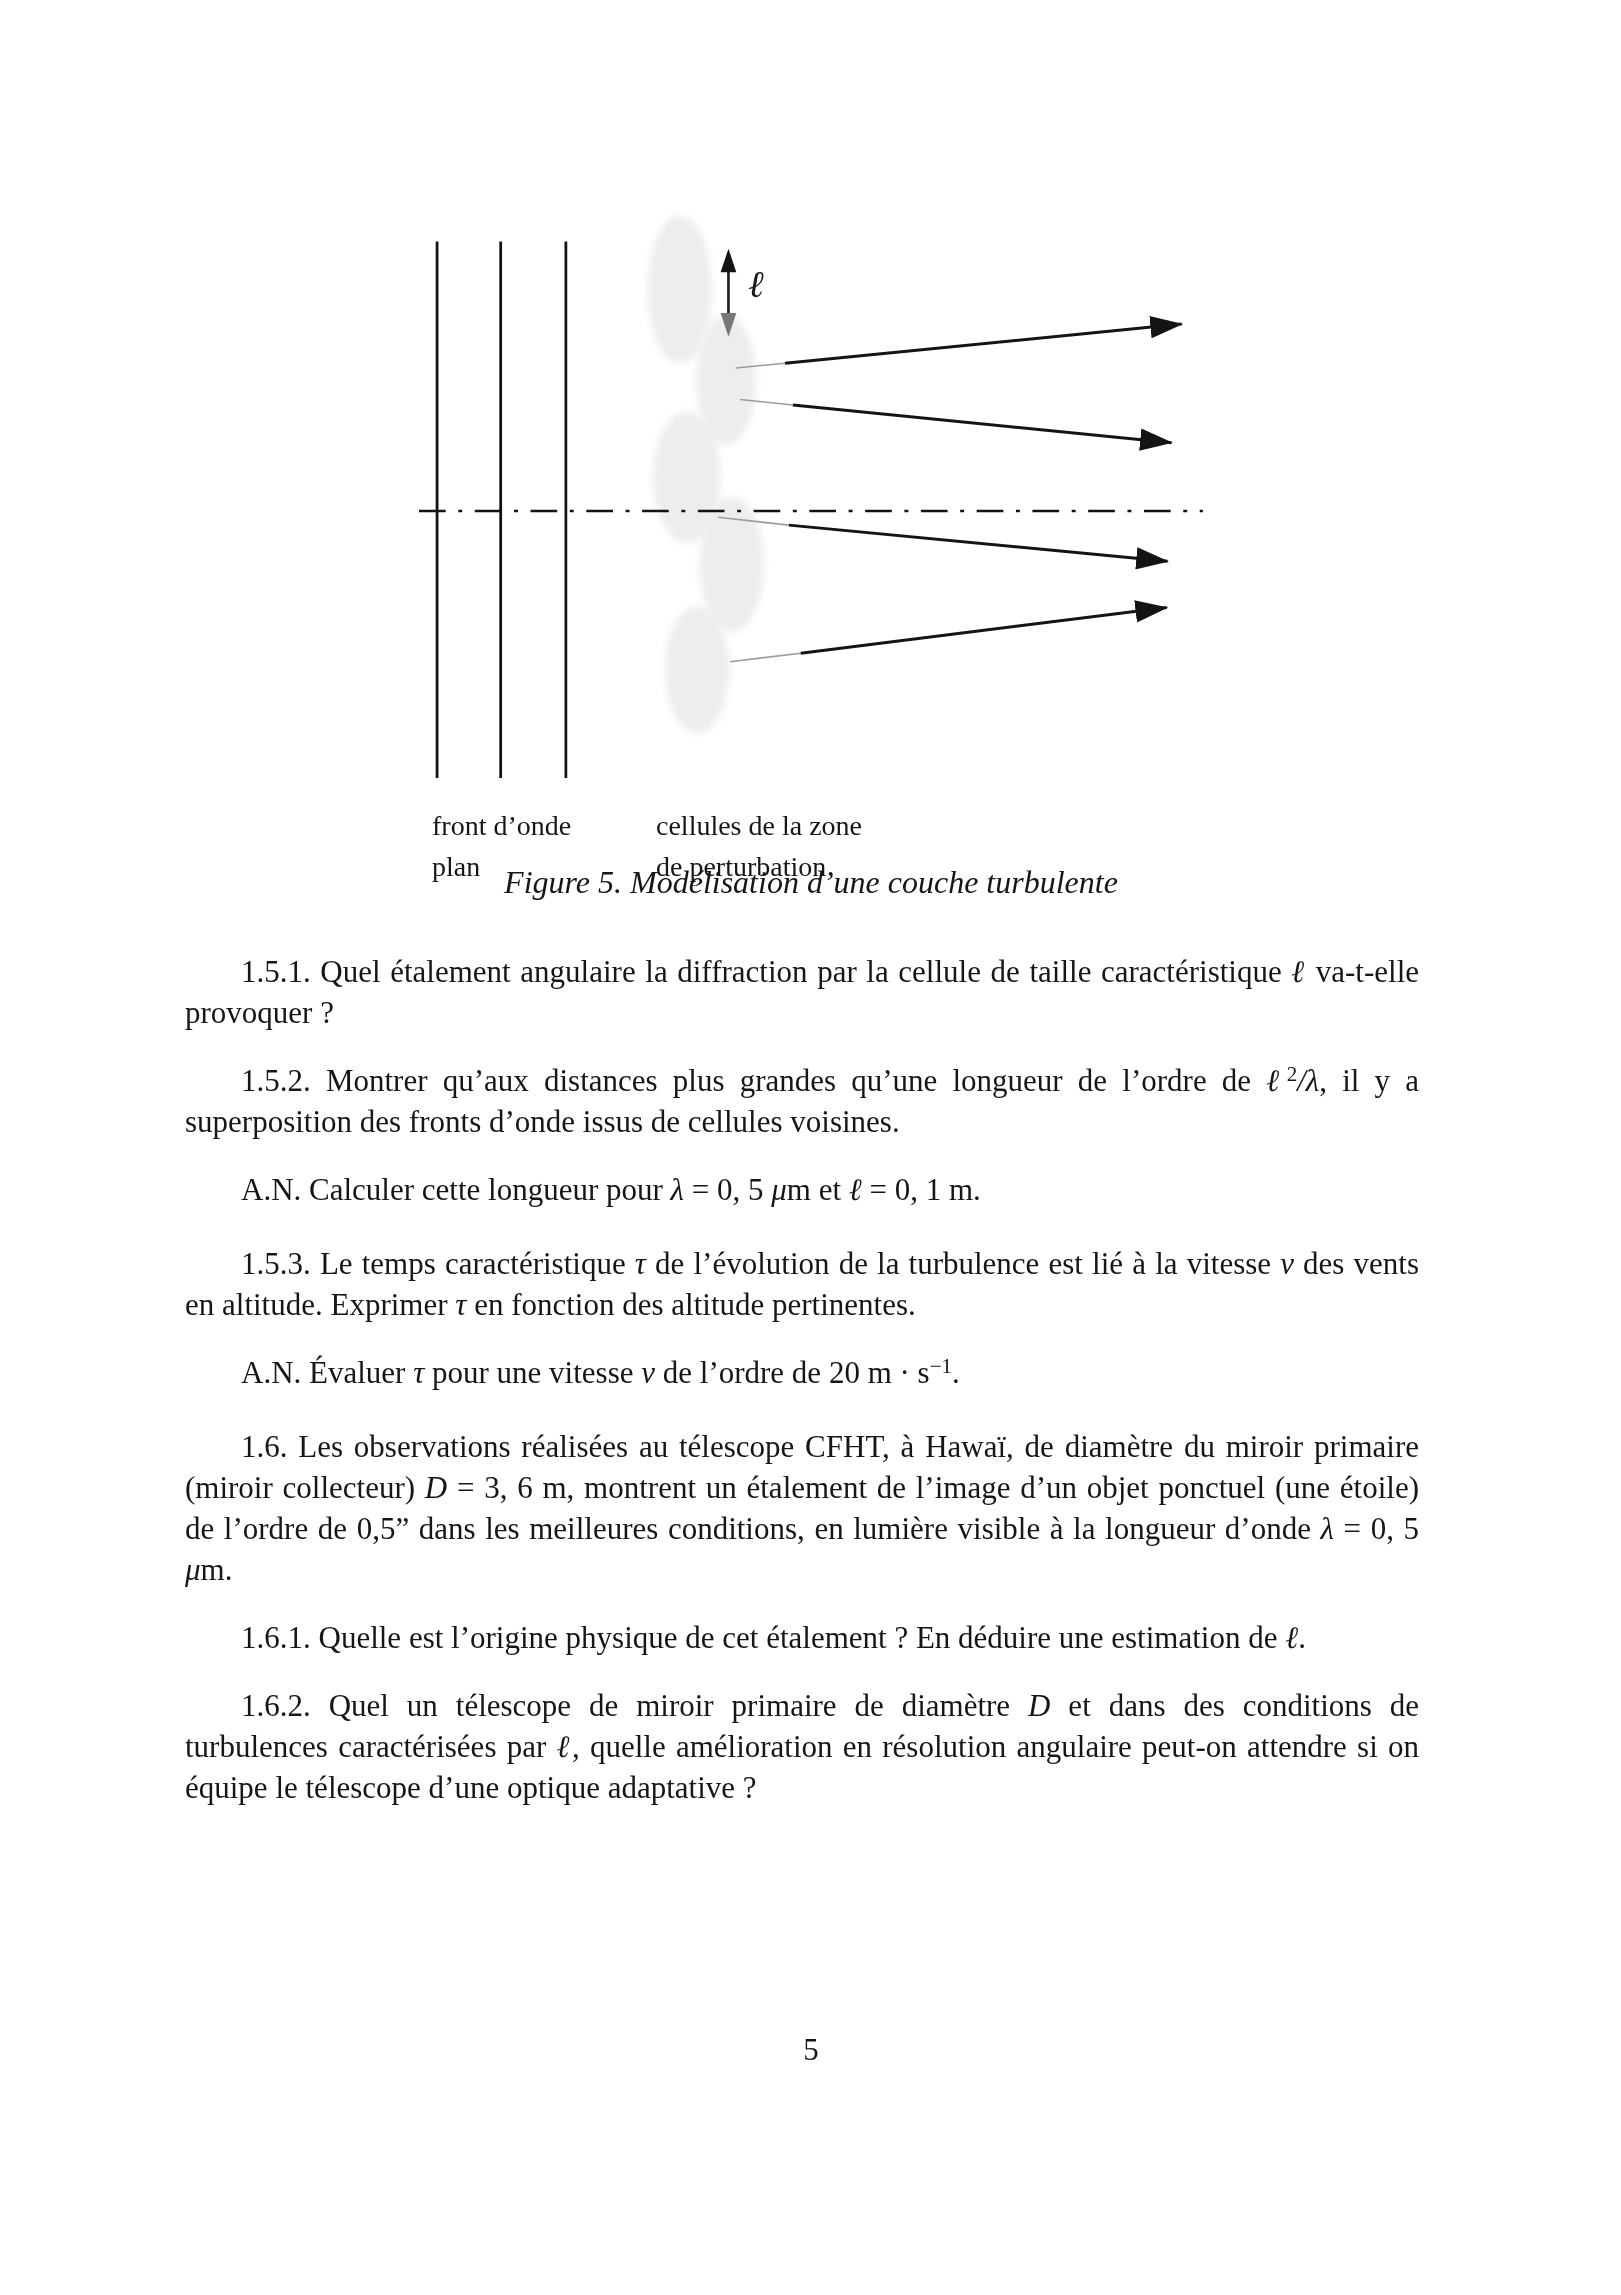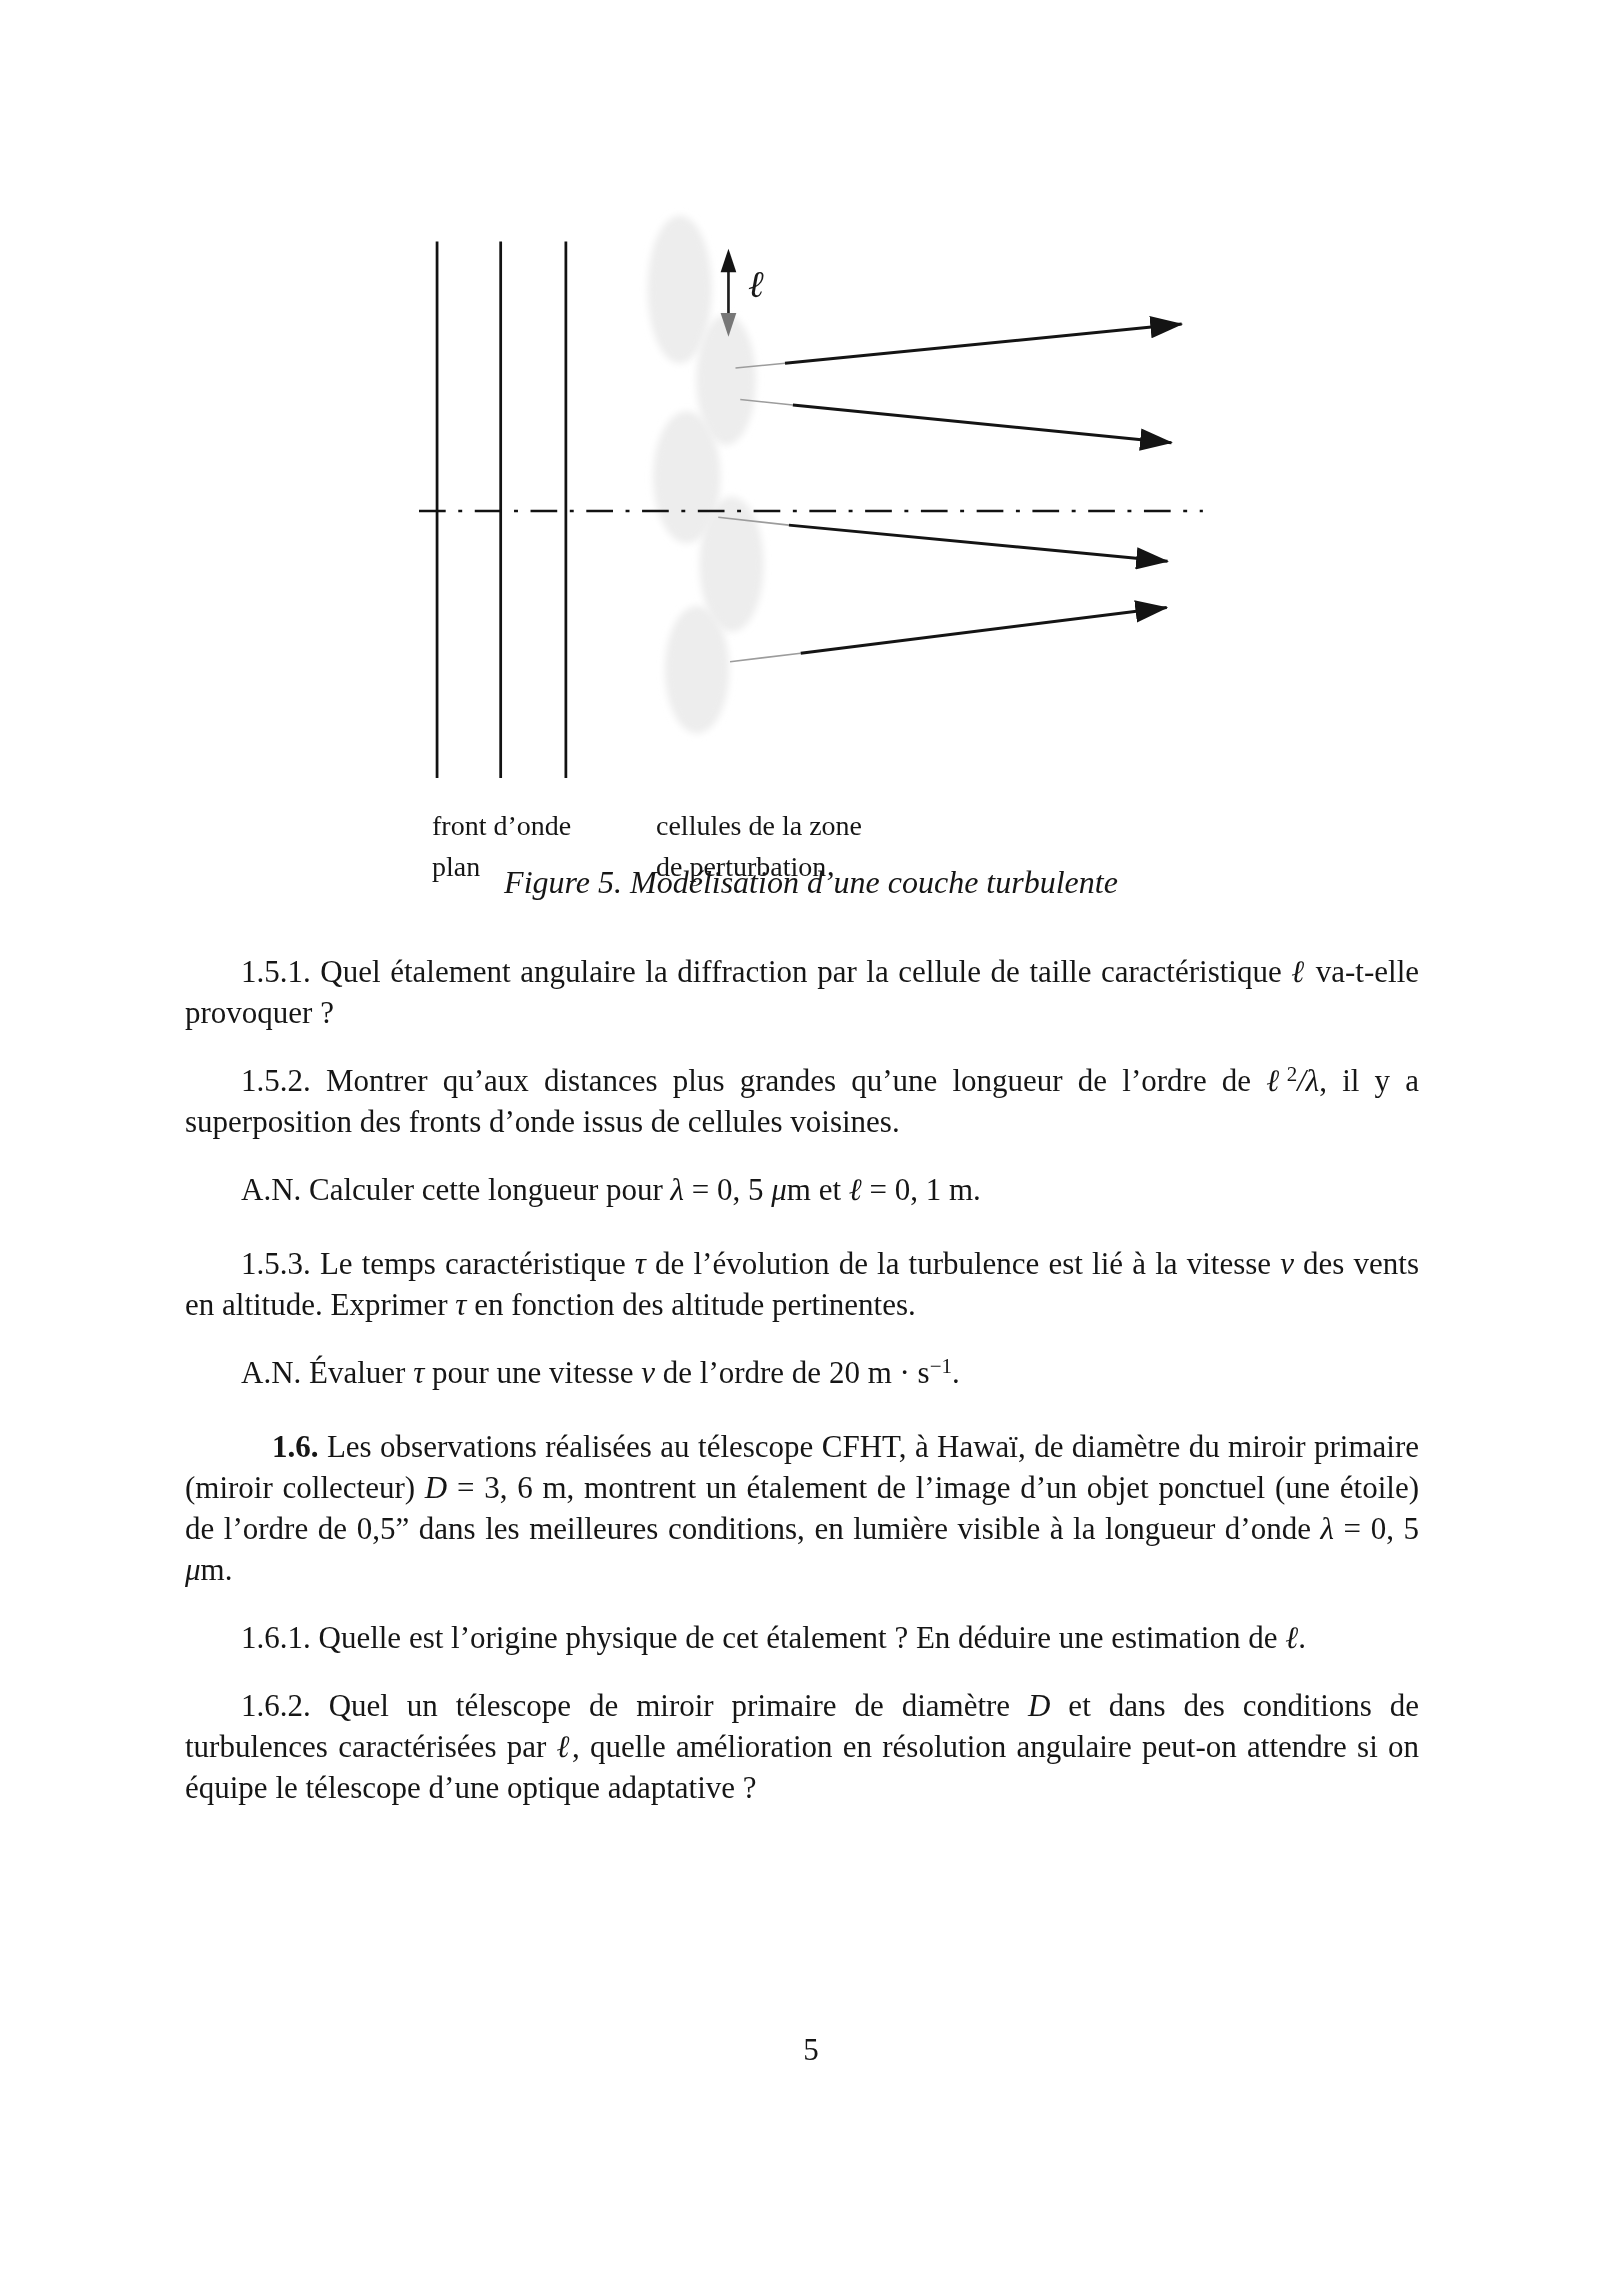--- a/index.html
+++ b/index.html
@@ -33,21 +33,21 @@
   }
 
   
   .text-block{
     position:absolute;left:185px;top:951px;width:1234px;
     font-size:31px;line-height:41px;text-align:justify;
   }
   .para{margin:0 0 27px 0;text-indent:56px;}
   .para.an{margin:6.3px 0 33px 0;}
   .mi{font-style:italic;}
-  .mb{font-weight:bold;margin-left:31px;}
+  .mb{font-weight:normal;}
   .para sup{font-size:21px;line-height:0;vertical-align:10.2px;}
 
   .page-number{
     position:absolute;left:0;top:2032px;width:1622px;text-align:center;
     font-size:31px;color:#161616;
   }
 </style>
 </head>
 <body>
 

